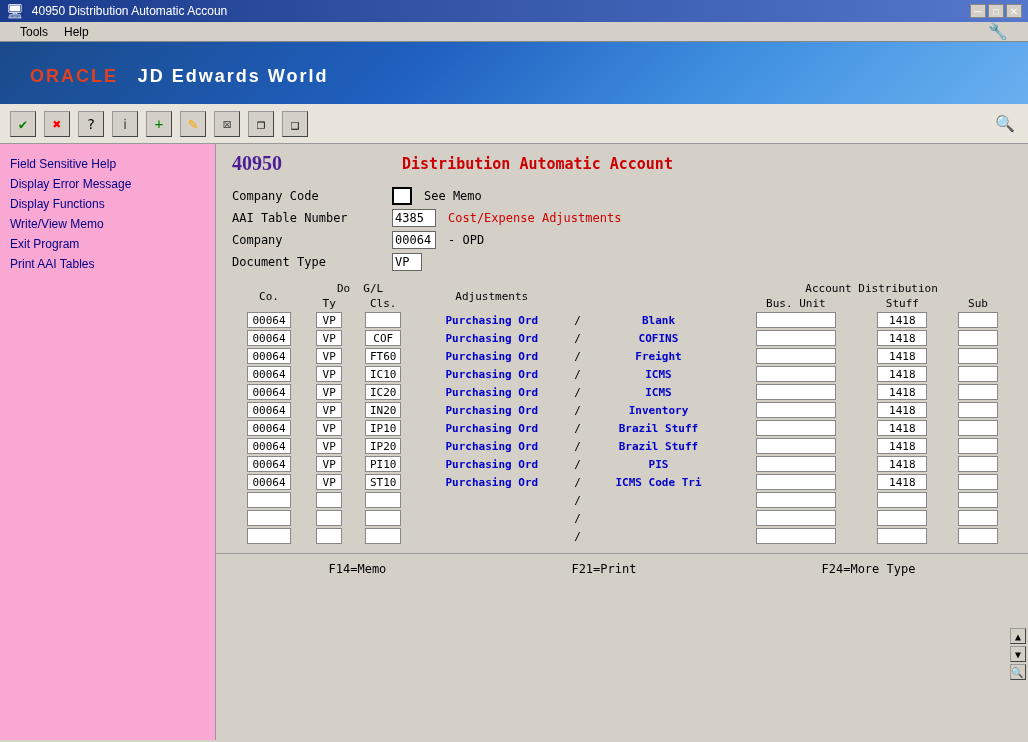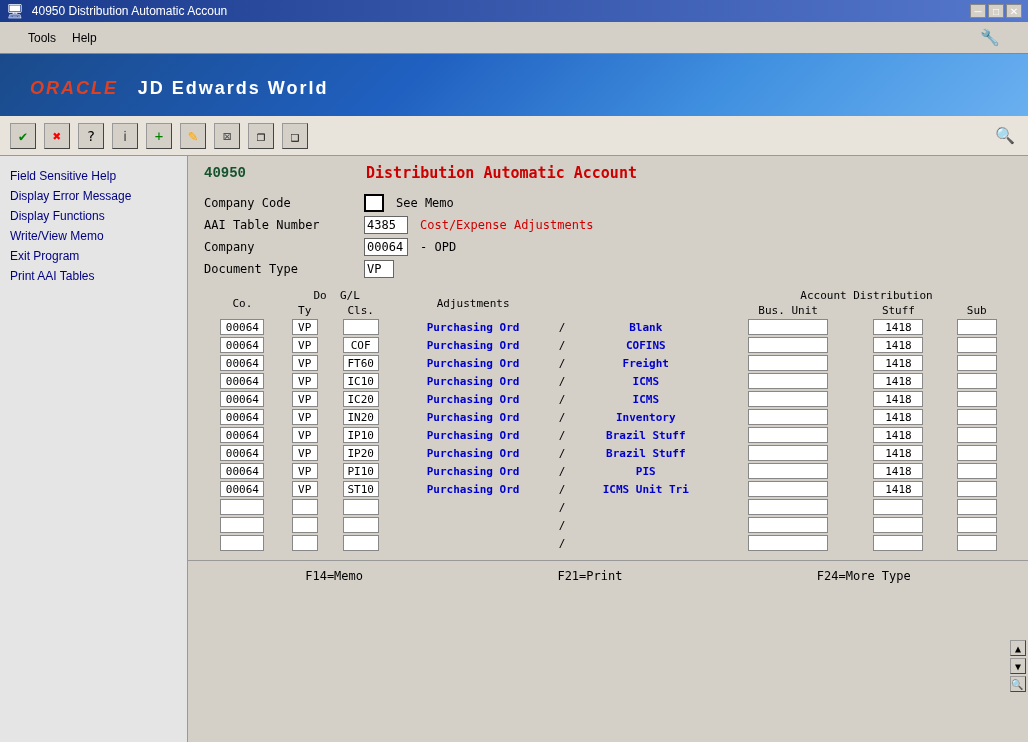--- a/index.html
+++ b/index.html
@@ -24,24 +24,24 @@
       background: #d4d0c8;
       border: 1px solid #888;
       font-size: 10px;
       display: flex; align-items: center; justify-content: center;
       cursor: pointer;
     }
 
     
     #menubar {
       background: #d4d0c8;
-      height: 32px;
-      display: flex;
-      align-items: center;
-      padding: 0 20px;
+      height: 20px;
+      display: flex;
+      align-items: center;
+      padding: 0 12px;
       border-bottom: 1px solid #888;
     }
     #menubar span {
       padding: 2px 8px;
       font-size: 12px;
       font-family: Arial, sans-serif;
       cursor: pointer;
     }
     #menubar .help-icon { margin-left: auto; color: #666; font-size: 16px; }
 
@@ -100,22 +100,22 @@
     }
 
     
     #main {
       display: flex;
       height: calc(742px - 22px - 22px - 62px - 40px);
     }
 
     
     #sidebar {
-      width: 188px;
-      background: #e5e5e5;
+      width: 216px;
+      background: #f9a8d4;
       padding: 10px 4px;
       border-right: 1px solid #999;
       font-size: 12px;
       font-family: Arial, sans-serif;
     }
     #sidebar .menu-item {
       padding: 3px 6px;
       cursor: pointer;
       color: #000080;
     }
@@ -128,24 +128,24 @@
       overflow: hidden;
     }
 
     
     .form-title-row {
       display: flex;
       align-items: center;
       margin-bottom: 12px;
     }
     .form-number {
-      font-family: Liberation Mono, monospace;
-      font-size: 14px;
+      font-family: Liberation Serif, serif;
+      font-size: 20px;
       font-weight: bold;
-      color: #14532d;
+      color: #4c1d95;
       margin-right: 120px;
     }
     .form-title {
       font-family: monospace;
       font-size: 15px;
       font-weight: bold;
       color: #cc0000;
     }
 
     .field-row {
@@ -268,21 +268,21 @@
 
 <div id="menubar">
   <span>Tools</span>
   <span>Help</span>
   <span class="help-icon">🔧</span>
 </div>
 
 <div id="banner">
   <div>
     <span class="logo">
-      <span style="color:#e04020; font-style:italic;">ORACLE</span>
+      <span style="color:#e04020; ">ORACLE</span>
       <span style="color:white; font-size:18px; margin-left:10px; font-family:Arial;">JD Edwards World</span>
     </span>
   </div>
 </div>
 
 <div id="toolbar">
   <div class="tb-btn" title="OK" style="color:green;">✔</div>
   <div class="tb-btn" title="Cancel" style="color:red;">✖</div>
   <div class="tb-btn" title="Help">?</div>
   <div class="tb-btn" title="Info" style="color:#444;">ℹ</div>
@@ -453,21 +453,21 @@
               <td><input class="cell-input busunit" style=""></td>
               <td><input class="cell-input obj" value="1418" style=""></td>
               <td><input class="cell-input sub" style=""></td>
             </tr>
             <tr>
               <td><input class="cell-input co" value="00064" style=""></td>
               <td><input class="cell-input ty" value="VP" style=""></td>
               <td><input class="cell-input cls" value="ST10" style=""></td>
               <td><span class="cell-input desc">Purchasing Ord</span></td>
               <td style="text-align: center; font-family: monospace;">/</td>
-              <td><span class="cell-input descr2">ICMS Unit Tri</span></td>
+              <td><span class="cell-input descr2">ICMS Code Tri</span></td>
               <td><input class="cell-input busunit" style=""></td>
               <td><input class="cell-input obj" value="1418" style=""></td>
               <td><input class="cell-input sub" style=""></td>
             </tr>
             <tr>
               <td><input class="cell-input co" style=""></td>
               <td><input class="cell-input ty" style=""></td>
               <td><input class="cell-input cls" style=""></td>
               <td><span class="cell-input desc"></span></td>
               <td style="text-align: center; font-family: monospace;">/</td>

